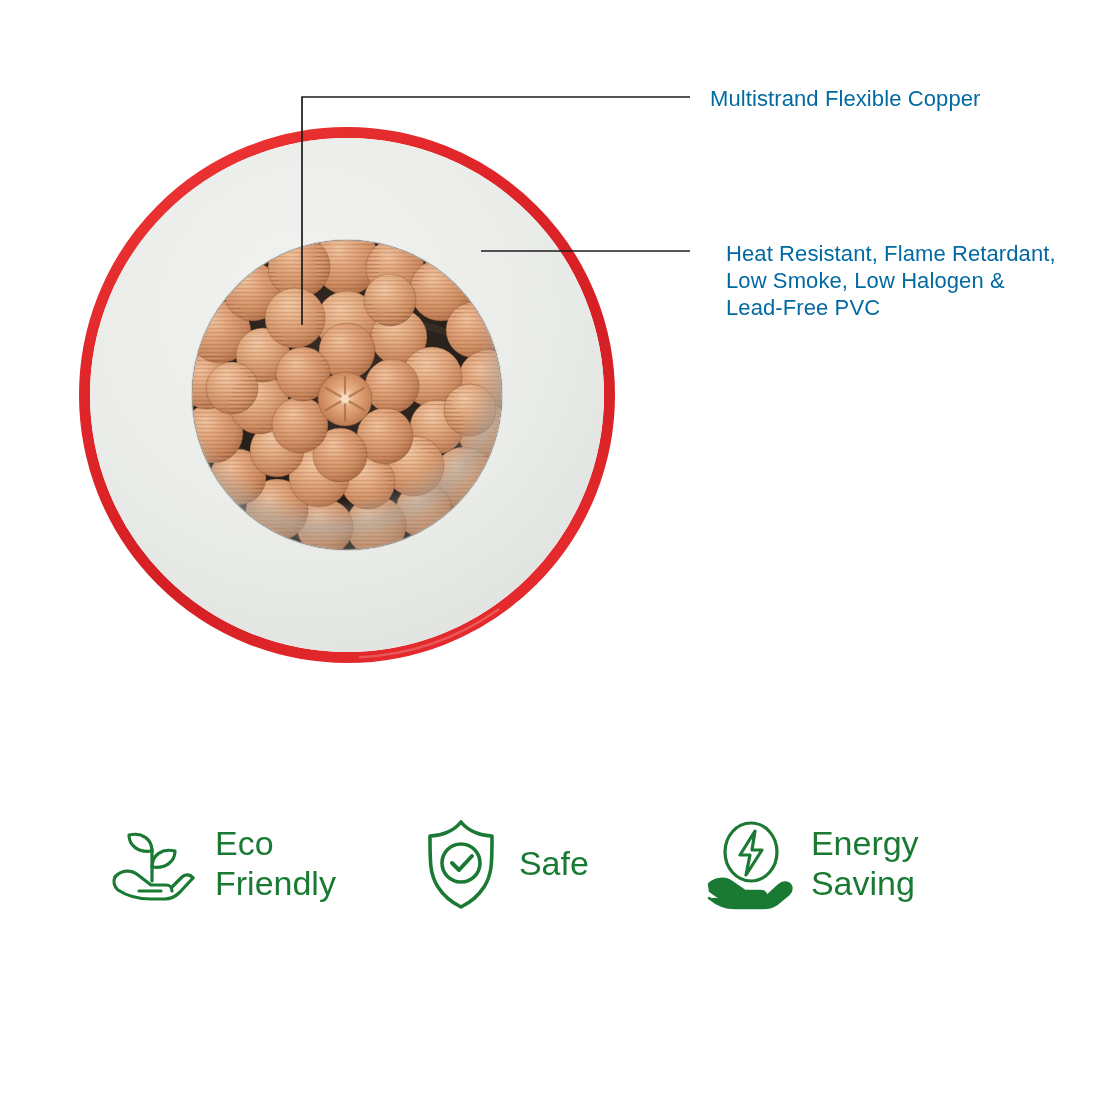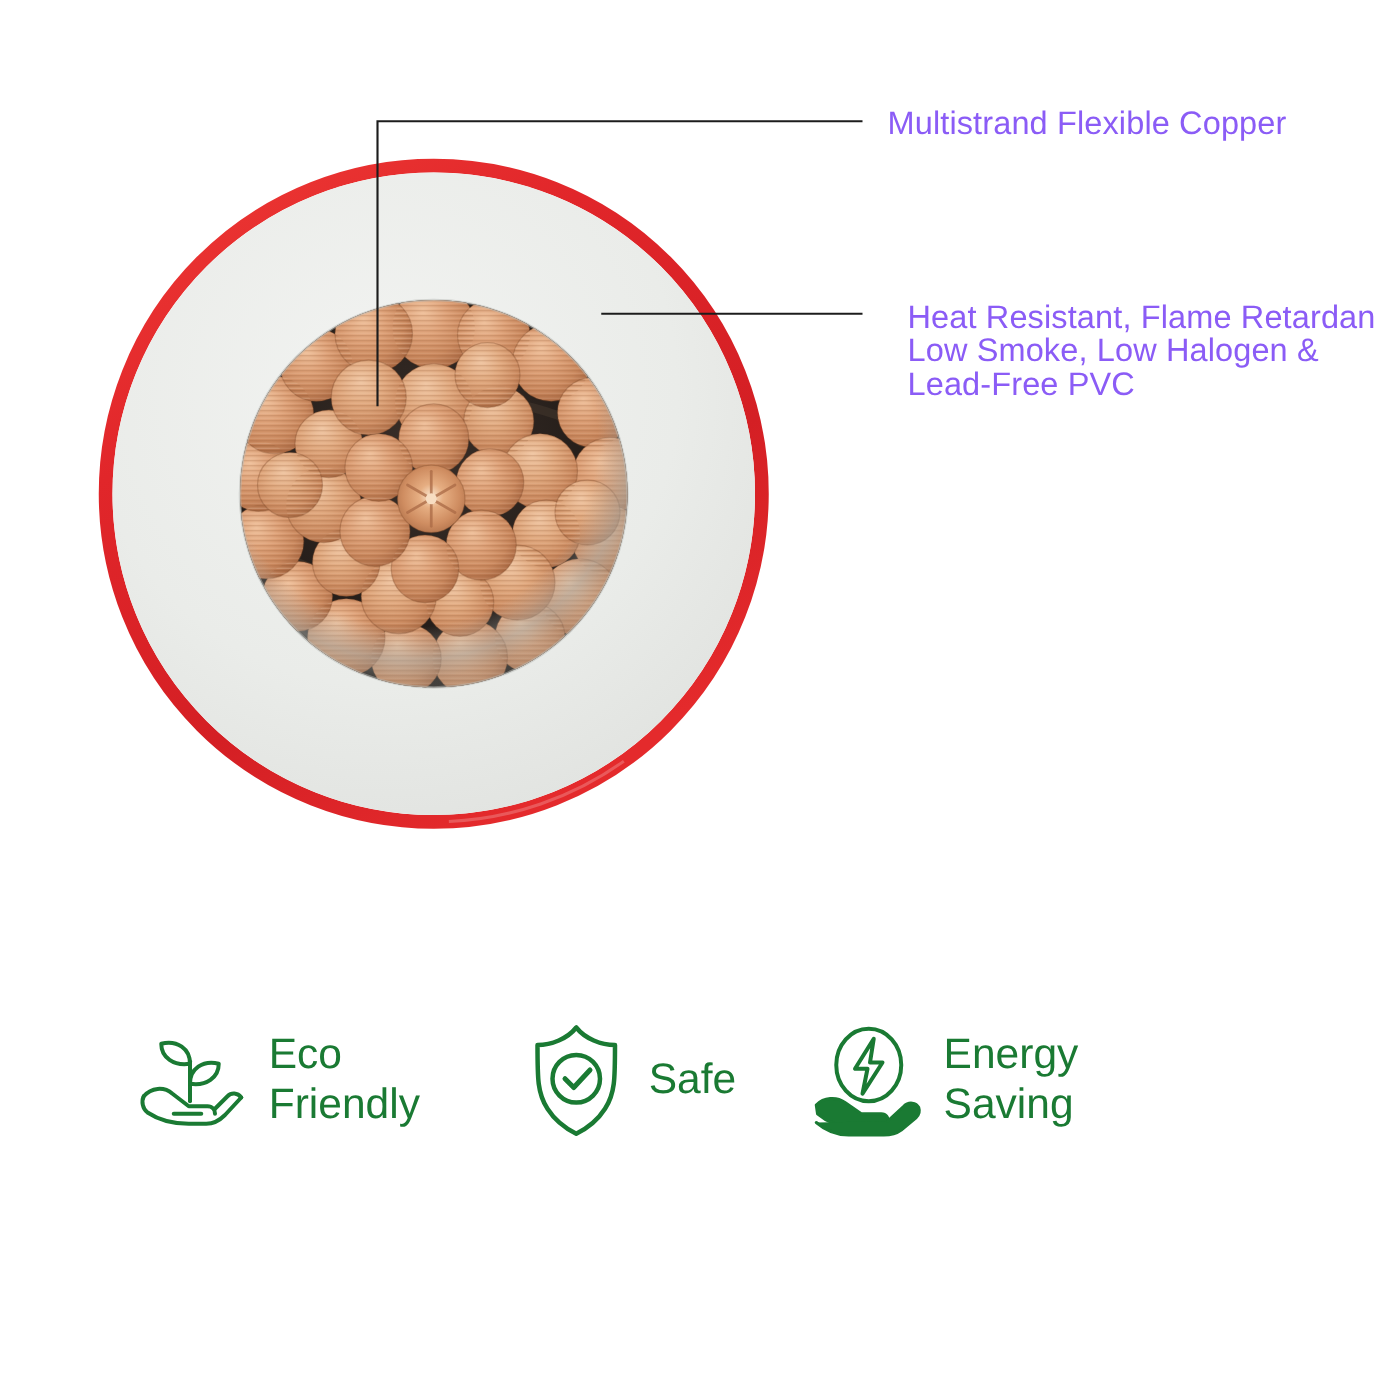--- a/index.html
+++ b/index.html
@@ -29,22 +29,22 @@
     left: 0;
     top: 0;
     width: 1100px;
     height: 1100px;
     display: block;
   }
 
   
   .callout-label {
     position: absolute;
-    color: #8b5cf6;
-    font-size: 26px;
+    color: #0369a1;
+    font-size: 22px;
     line-height: 27px;
     letter-spacing: 0.1px;
     white-space: pre;
     font-family: "Liberation Sans", sans-serif;
   }
   #callout-copper-label {
     left: 710px;
     top: 85px;
   }
   #callout-pvc-label {
@@ -74,21 +74,21 @@
     display: block;
   }
   .badge-text {
     color: #1a7a33;
     font-size: 34px;
     line-height: 40px;
     white-space: pre;
     font-family: "Liberation Sans", sans-serif;
   }
   #badge-eco   { margin-right: 81px; }
-  #badge-safe  { margin-right: 56px; }
+  #badge-safe  { margin-right: 112px; }
 </style>
 </head>
 <body>
 
 <div id="stage">
 
   <svg class="cable-svg" viewBox="0 0 1100 1100">
     <defs>
 
       <radialGradient id="pvcGrad" cx="42%" cy="34%" r="74%">

